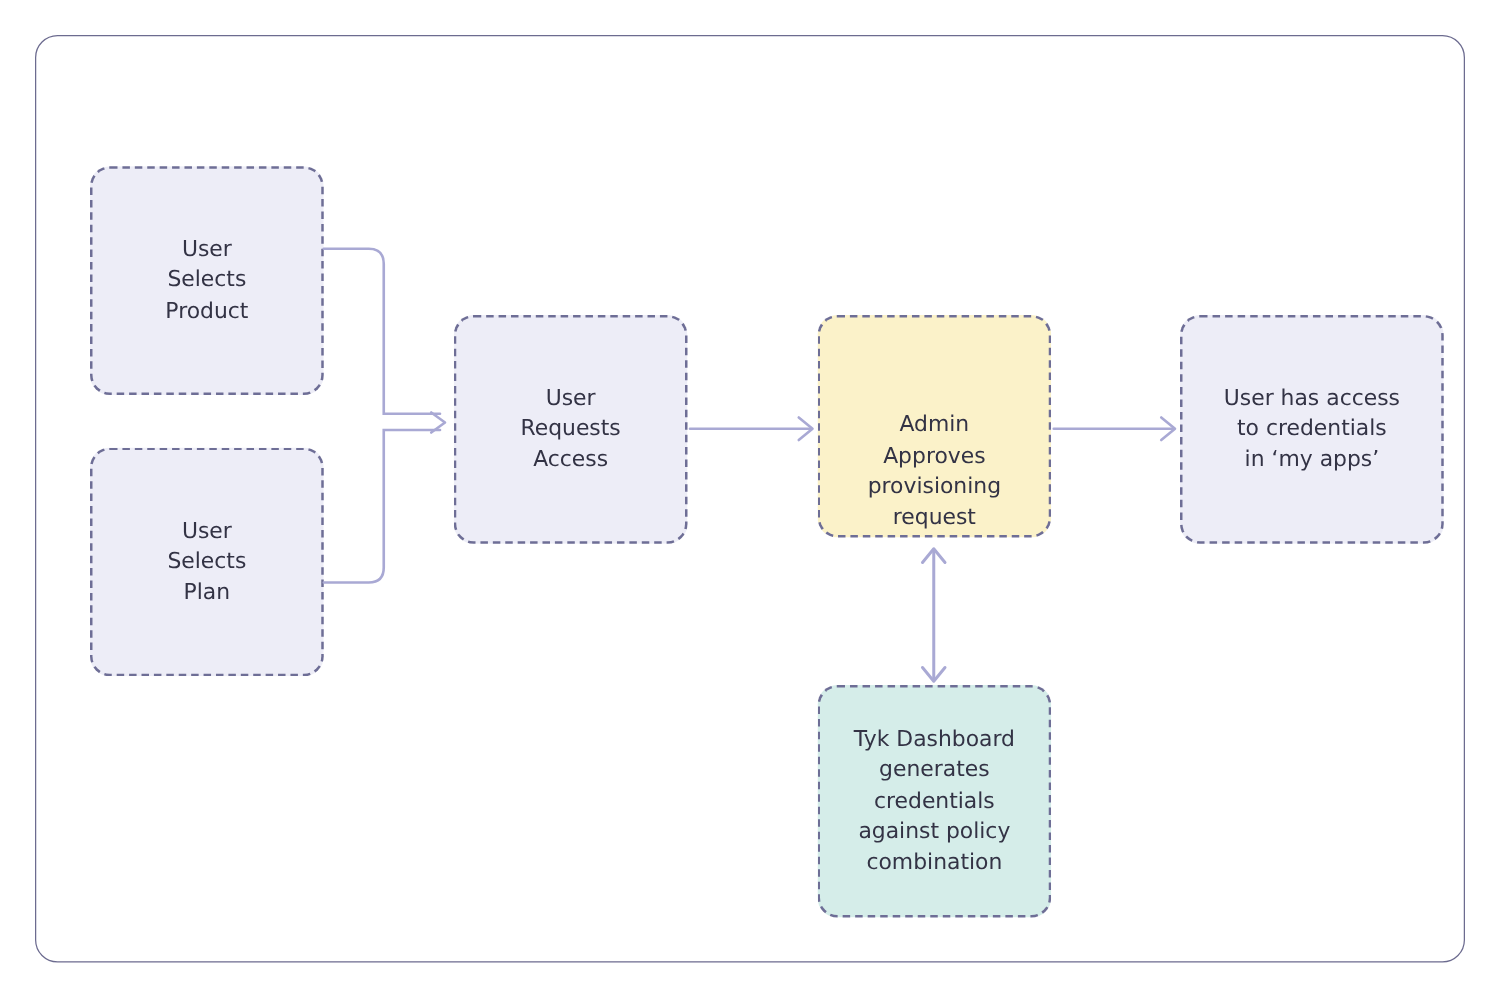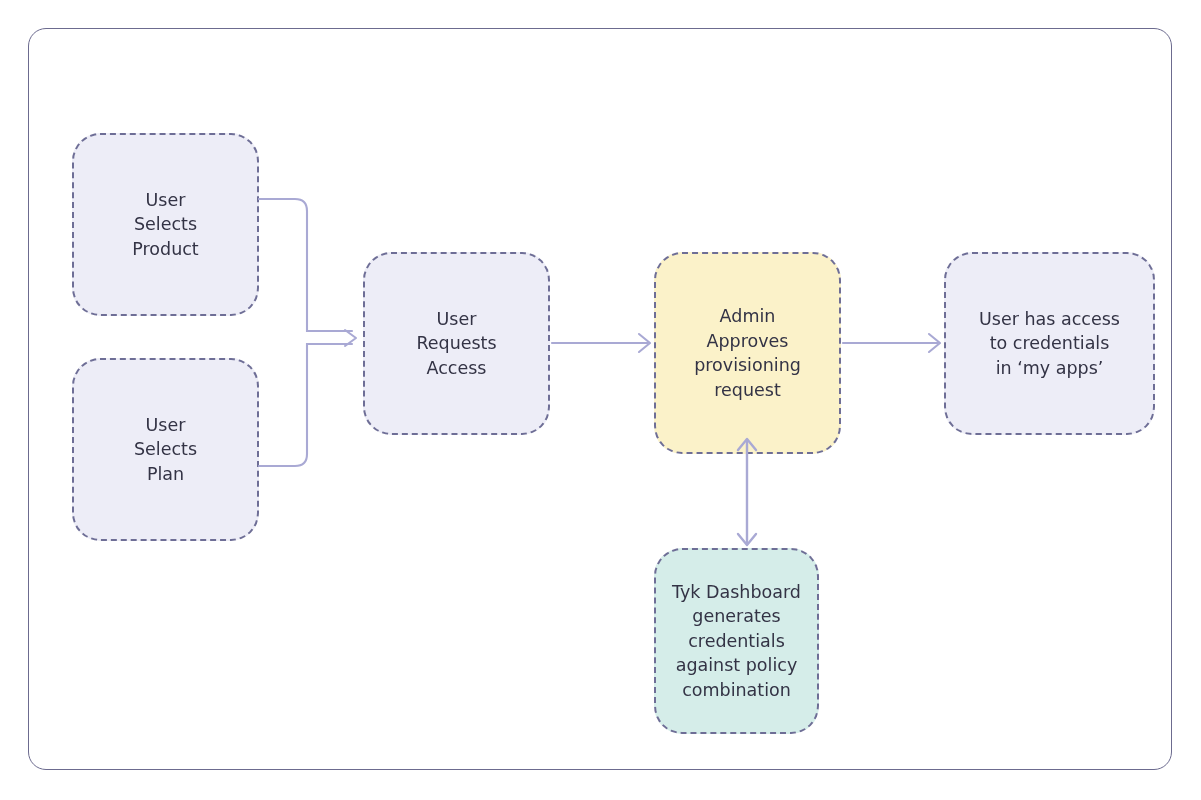--- a/index.html
+++ b/index.html
@@ -43,21 +43,21 @@
     letter-spacing: 0.2px;
     color: #2f3046;
     white-space: nowrap;
   }
 
   
   .node {
     position: absolute;
     box-sizing: border-box;
     border: 2.4px dashed #6e6e96;
-    border-radius: 28px;
+    border-radius: 16px;
     display: flex;
     align-items: center;
     justify-content: center;
     text-align: center;
   }
   .node .node-label {
     font-size: 17.5px;
     line-height: 24.5px;
     color: #333345;
     white-space: pre-line;
@@ -96,34 +96,34 @@
 Selects
 Plan</span>
   </div>
 
   <div class="node fill-lavender" id="node-2" style="left: 363px; top: 252px; width: 187px; height: 183px;">
     <span class="node-label">User
 Requests
 Access</span>
   </div>
 
-  <div class="node fill-yellow" id="node-3" style="left: 654px; top: 252px; width: 187px; height: 202px;">
+  <div class="node fill-yellow" id="node-3" style="left: 654px; top: 252px; width: 187px; height: 178px; align-items: flex-end;">
     <span class="node-label">Admin
 Approves
 provisioning
 request</span>
   </div>
 
   <div class="node fill-lavender" id="node-4" style="left: 944px; top: 252px; width: 211px; height: 183px;">
     <span class="node-label">User has access
 to credentials
 in ‘my apps’</span>
   </div>
 
-  <div class="node fill-teal" id="node-5" style="left: 654px; top: 548px; width: 165px; height: 186px;">
+  <div class="node fill-teal" id="node-5" style="left: 654px; top: 548px; width: 187px; height: 186px;">
     <span class="node-label">Tyk Dashboard
 generates
 credentials
 against policy
 combination</span>
   </div>
 
   <svg id="connectors" viewBox="0 0 1201 800" xmlns="http://www.w3.org/2000/svg">
 
     <path d="M 259 199 L 295 199 Q 307 199 307 211 L 307 331 L 352 331" fill="none" stroke="#a9a9d4" stroke-width="2.1" stroke-linecap="round"></path>

